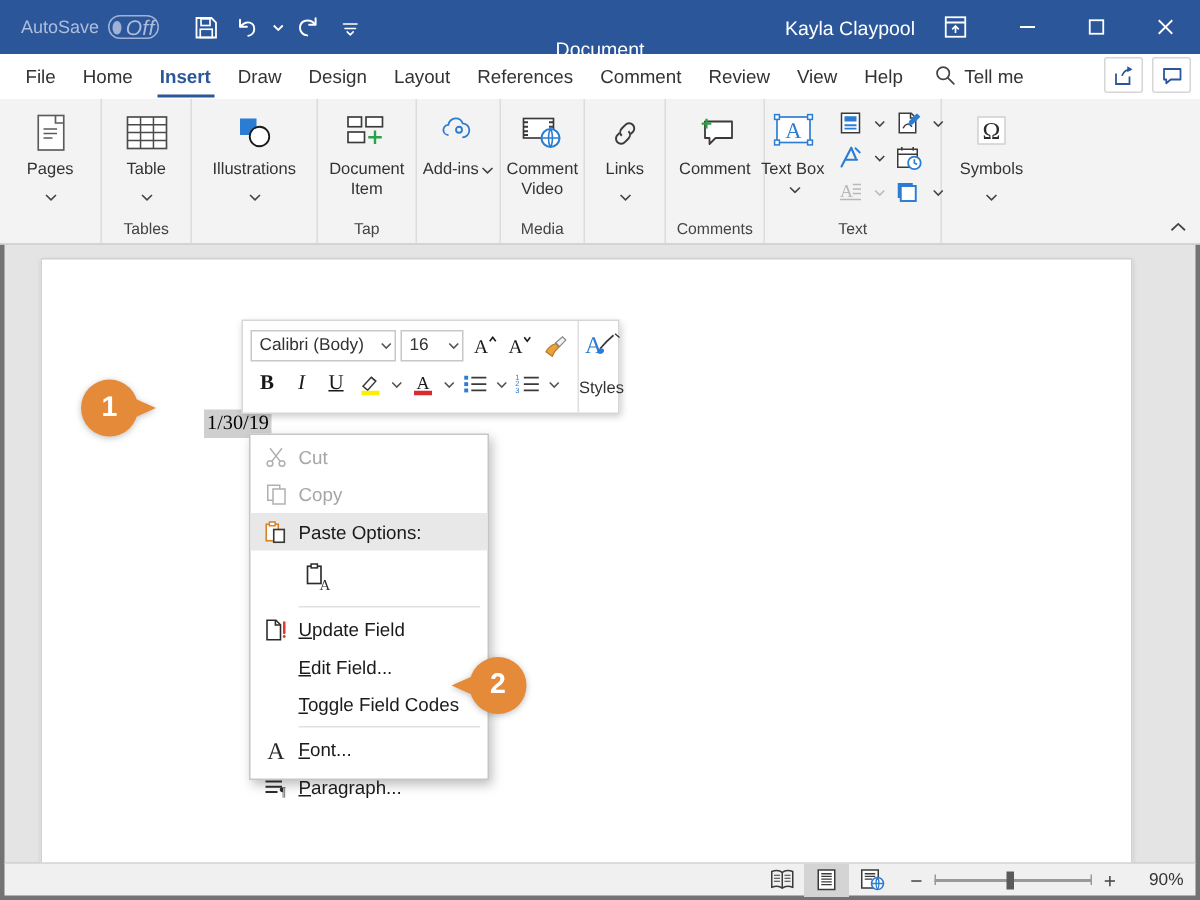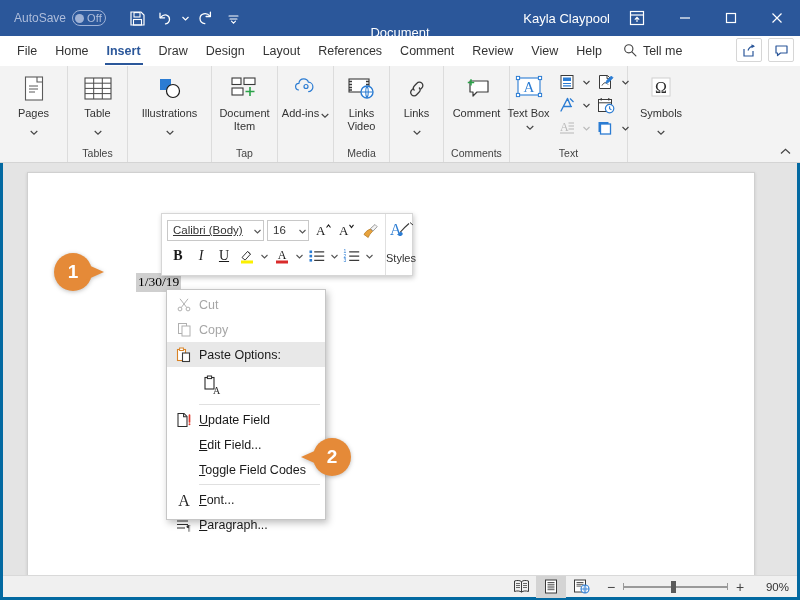--- a/index.html
+++ b/index.html
@@ -5,21 +5,21 @@
   * { box-sizing: border-box; margin: 0; padding: 0; }
   html, body {
     width: 800px; height: 600px;
     font-family: "Liberation Sans", sans-serif;
     overflow: hidden;
     background: #fff;
   }
   #app {
     position: relative;
     width: 800px; height: 600px;
-    background: #0369a1;
+    background: #737373;
     overflow: hidden;
   }
 
   
   .titlebar {
     position: absolute; left: 0; top: 0;
     width: 800px; height: 36px;
     background: #2b579a;
     display: flex; align-items: center;
     color: #ffffff;
@@ -33,21 +33,21 @@
     width: 34px; height: 16px; border-radius: 9px;
     border: 1px solid #9fb2d6; background: #2b579a;
     display: flex; align-items: center; padding: 0 2px;
     position: relative;
   }
   .toggle .knob {
     width: 9px; height: 9px; border-radius: 50%;
     background: #9fb2d6;
   }
   .toggle .offtxt {
-    font-size: 11px; color: #aebddb; margin-left: 3px; letter-spacing: .2px;
+    font-size: 14px; color: #aebddb; margin-left: 3px; letter-spacing: .2px; font-style: italic;
   }
   .qat { display: flex; align-items: center; gap: 2px; margin-left: 18px; }
   .qat-btn {
     width: 26px; height: 26px;
     display: flex; align-items: center; justify-content: center;
     border-radius: 2px;
   }
   .qat-btn svg { display: block; }
   .qat-caret {
     width: 10px; height: 26px; display: flex;
@@ -194,21 +194,21 @@
     display: flex;
   }
   .minibar-main { flex: 1; padding: 3px 4px 0 5px; }
   .mb-row { display: flex; align-items: center; height: 26px; gap: 1px; }
   .fontbox {
     width: 97px; height: 21px;
     border: 1px solid #c8c8c8; background: #fff;
     display: flex; align-items: center; padding: 0 2px 0 5px;
     font-size: 11.5px; color: #333;
   }
-  .fontbox .val { flex: 1; white-space: nowrap; overflow: hidden; text-decoration: underline; }
+  .fontbox .val { flex: 1; white-space: nowrap; overflow: hidden; }
   .sizebox {
     width: 42px; height: 21px;
     border: 1px solid #c8c8c8; background: #fff;
     display: flex; align-items: center; padding: 0 2px 0 5px;
     font-size: 11.5px; color: #333; margin-left: 2px;
   }
   .sizebox .val { flex: 1; }
   .mbtn {
     width: 22px; height: 22px;
     display: flex; align-items: center; justify-content: center;
@@ -536,21 +536,21 @@
       <div class="rgroup-body">
         <div class="bigbtn" style="width:50px">
           <span class="ic">
             <svg width="30" height="26" viewBox="0 0 30 26">
                 <rect x="2" y="3" width="20" height="13" fill="#fff" stroke="#3a3a3a" stroke-width="1.1"></rect>
                 <path d="M2 5.5h3M2 8.5h3M2 11.5h3M2 14h3M19 5.5h3M19 8.5h3M19 11.5h3M19 14h3" stroke="#3a3a3a" stroke-width="1.3"></path>
                 <circle cx="20" cy="16" r="6" fill="#fff" stroke="#2b7cd3" stroke-width="1.4"></circle>
                 <path d="M14.4 16h11.2M20 10.2c1.7 2 1.7 9.6 0 11.6M20 10.2c-1.7 2-1.7 9.6 0 11.6" fill="none" stroke="#2b7cd3" stroke-width="1.1"></path>
               </svg>
           </span>
-          <span class="lbl">Links Video</span>
+          <span class="lbl">Comment Video</span>
         </div>
       </div>
       <div class="rgroup-label">Media</div>
     </div>
 
     <div class="rgroup" style="width:54px">
       <div class="rgroup-body">
         <div class="bigbtn" style="width:48px">
           <span class="ic">
             <svg width="24" height="24" viewBox="0 0 24 24">

